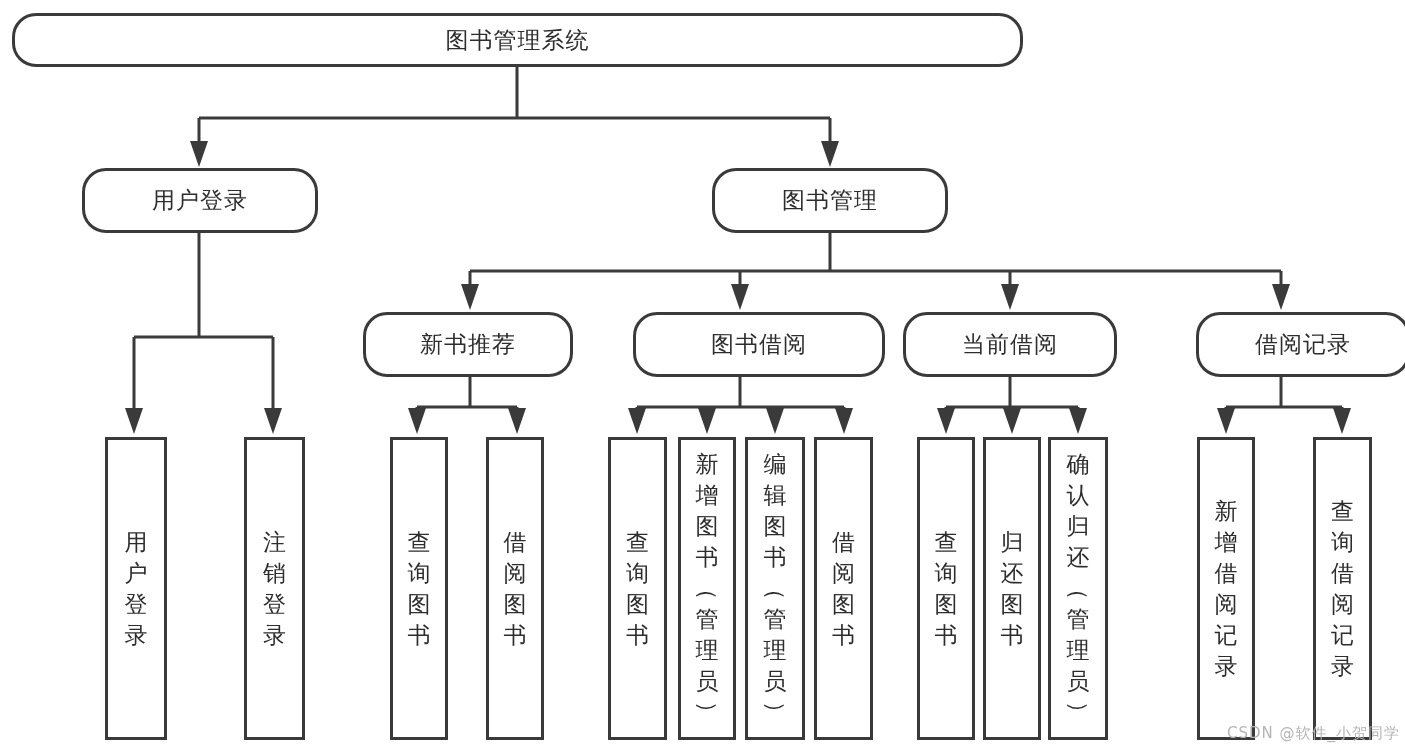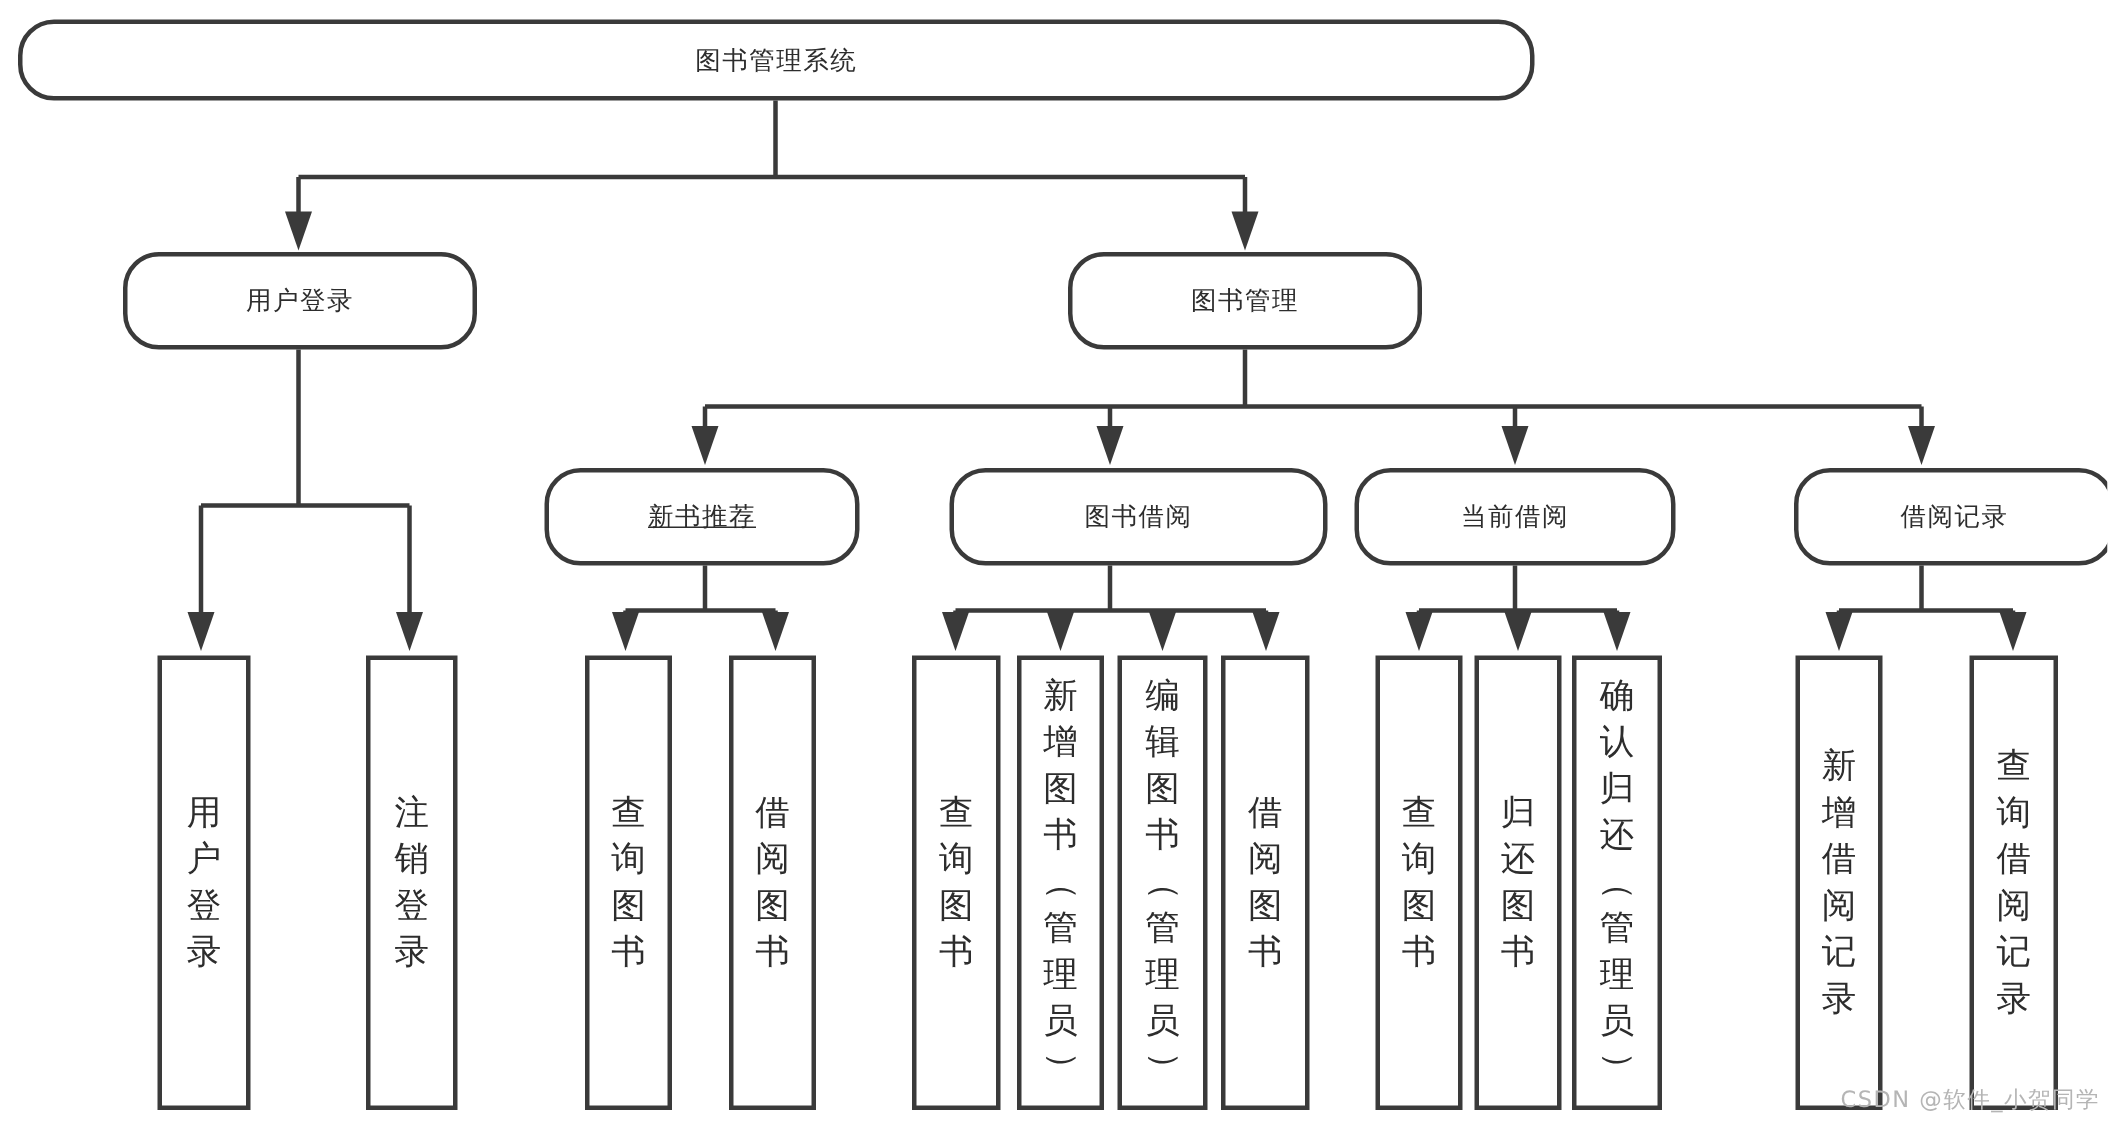--- a/index.html
+++ b/index.html
@@ -15,21 +15,21 @@
   .node {
     position: absolute;
     box-sizing: border-box;
     border: 3px solid #3a3a3a;
     background: #ffffff;
     display: flex;
     align-items: center;
     justify-content: center;
     z-index: 2;
   }
-  .hnode { font-size: 17px; letter-spacing: 1px; border-radius: 24px; }
+  .hnode { font-size: 23px; letter-spacing: 1px; border-radius: 24px; }
   .vnode .vlabel {
     display: flex;
     flex-direction: column;
     align-items: center;
     justify-content: center;
     height: 100%;
     font-size: 23px;
     line-height: 31px;
   }
   .vnode .vlabel span { display: block; text-align: center; }
@@ -86,21 +86,21 @@
     <span>图书管理系统</span>
   </div>
 
   <div class="node hnode" style="left:712px; top:168px; width:236px; height:65px;">
     <span>图书管理</span>
   </div>
   <div class="node hnode" style="left:82px; top:168px; width:236px; height:65px;">
     <span>用户登录</span>
   </div>
 
-  <div class="node hnode" style="left:363px; top:312px; width:210px; height:65px;text-decoration:underline;">
+  <div class="node hnode" style="left:363px; top:312px; width:210px; height:65px;">
     <span>新书推荐</span>
   </div>
   <div class="node hnode" style="left:633px; top:312px; width:252px; height:65px;">
     <span>图书借阅</span>
   </div>
   <div class="node hnode" style="left:903px; top:312px; width:214px; height:65px;">
     <span>当前借阅</span>
   </div>
   <div class="node hnode" style="left:1196px; top:312px; width:214px; height:65px;align-items:center;">
     <span>借阅记录</span>

